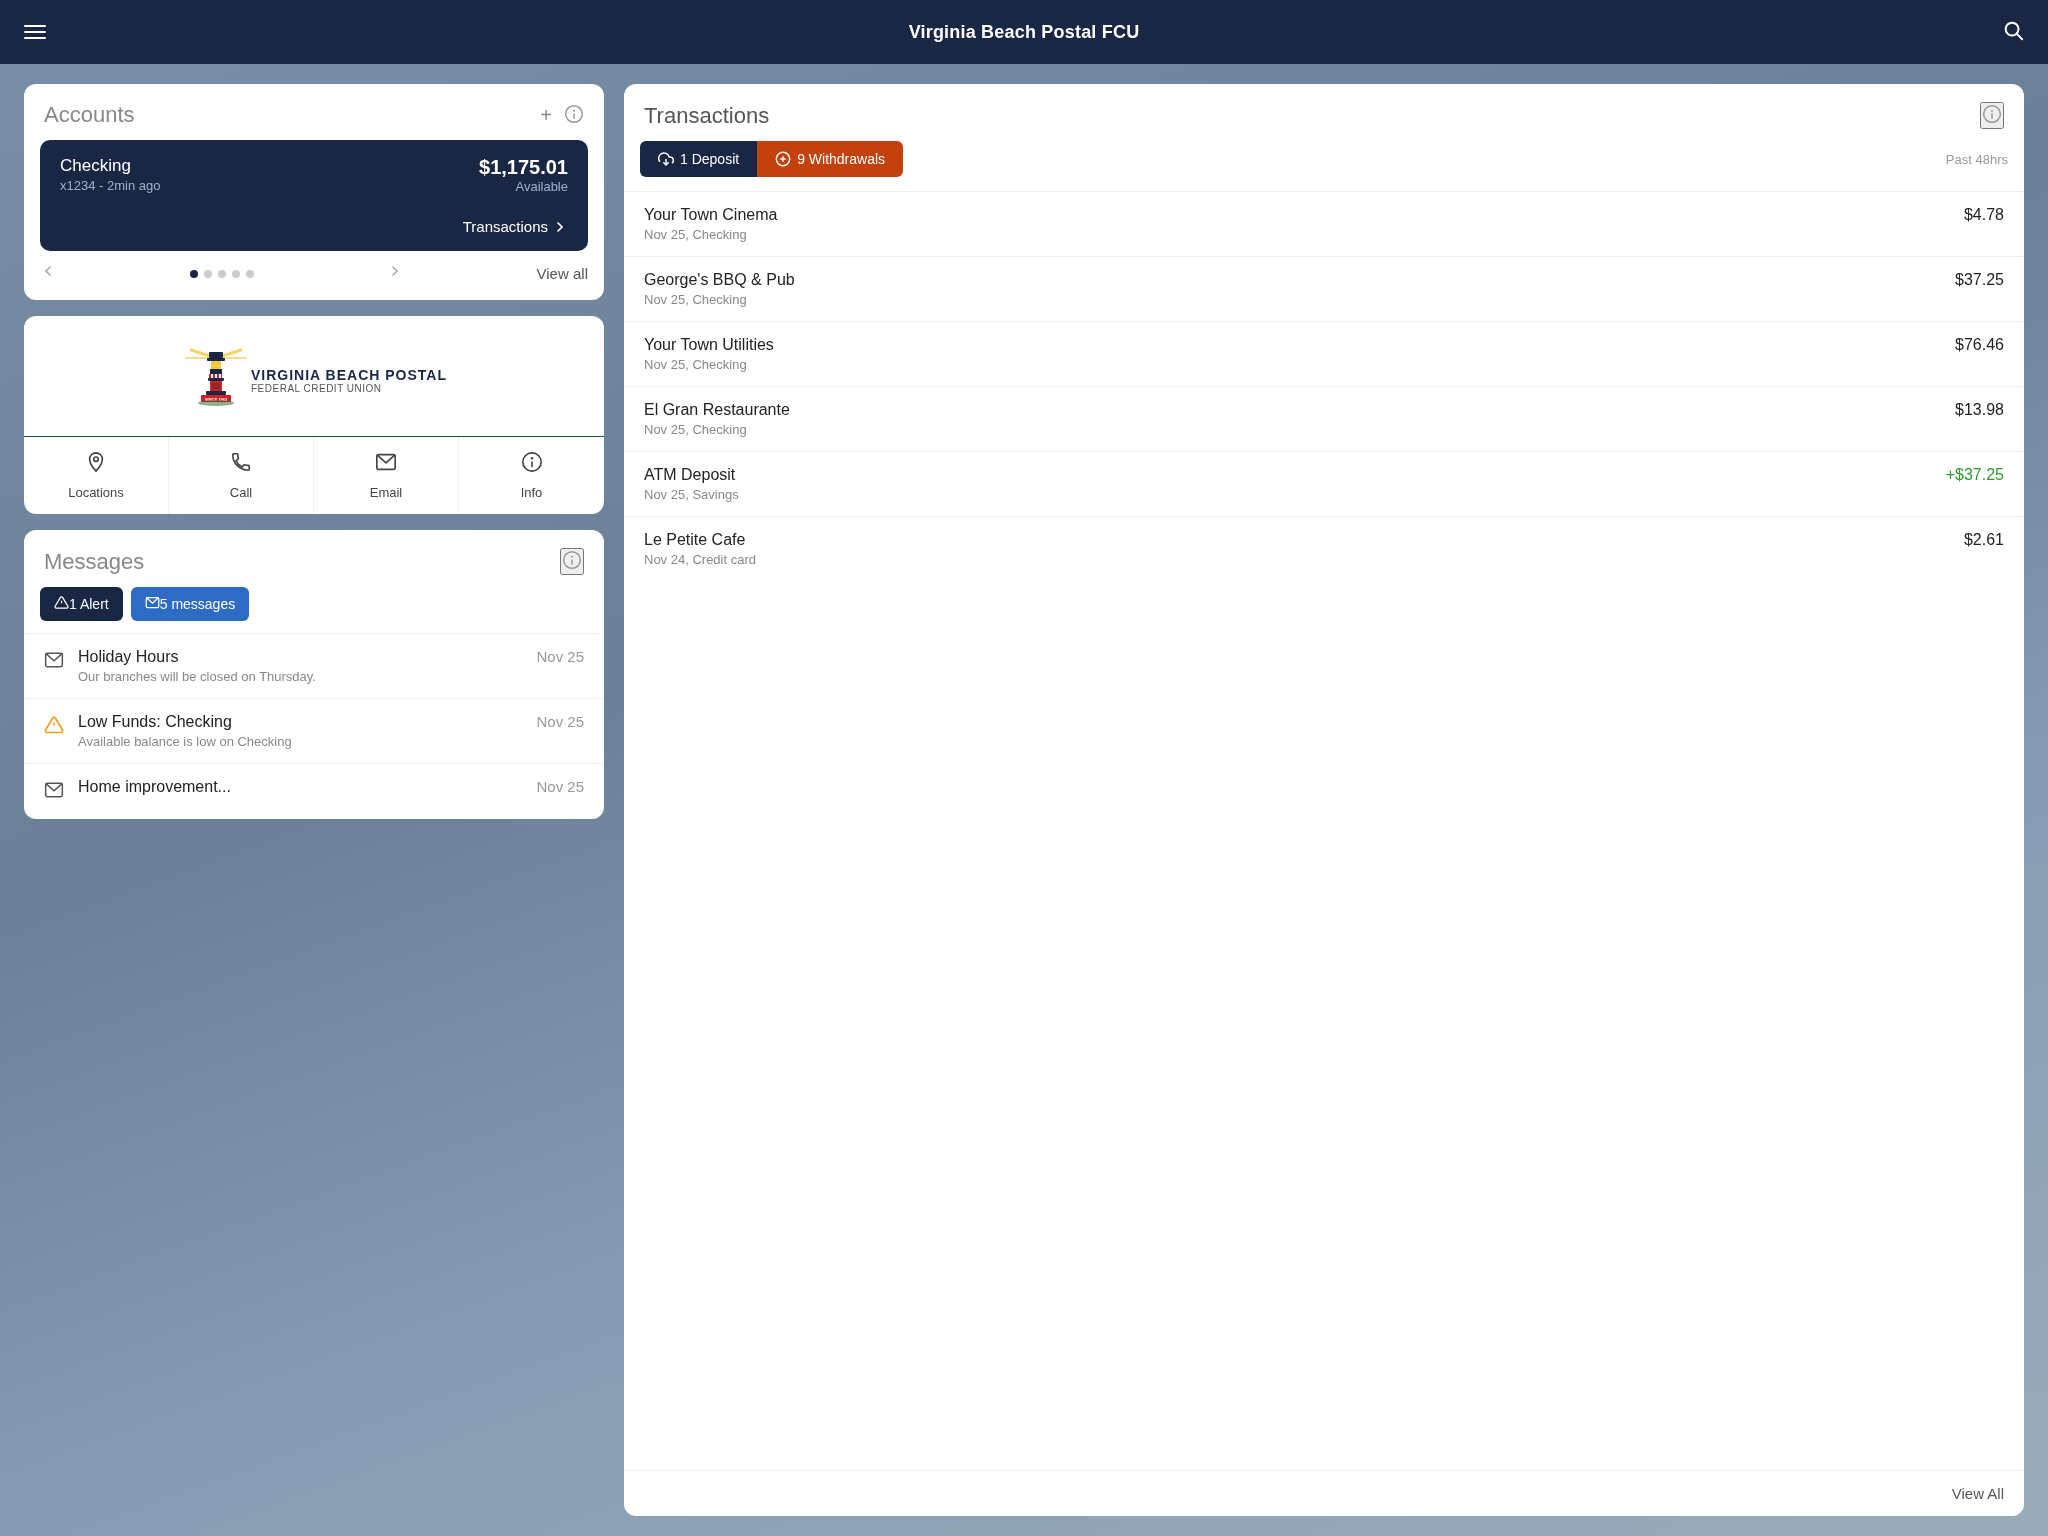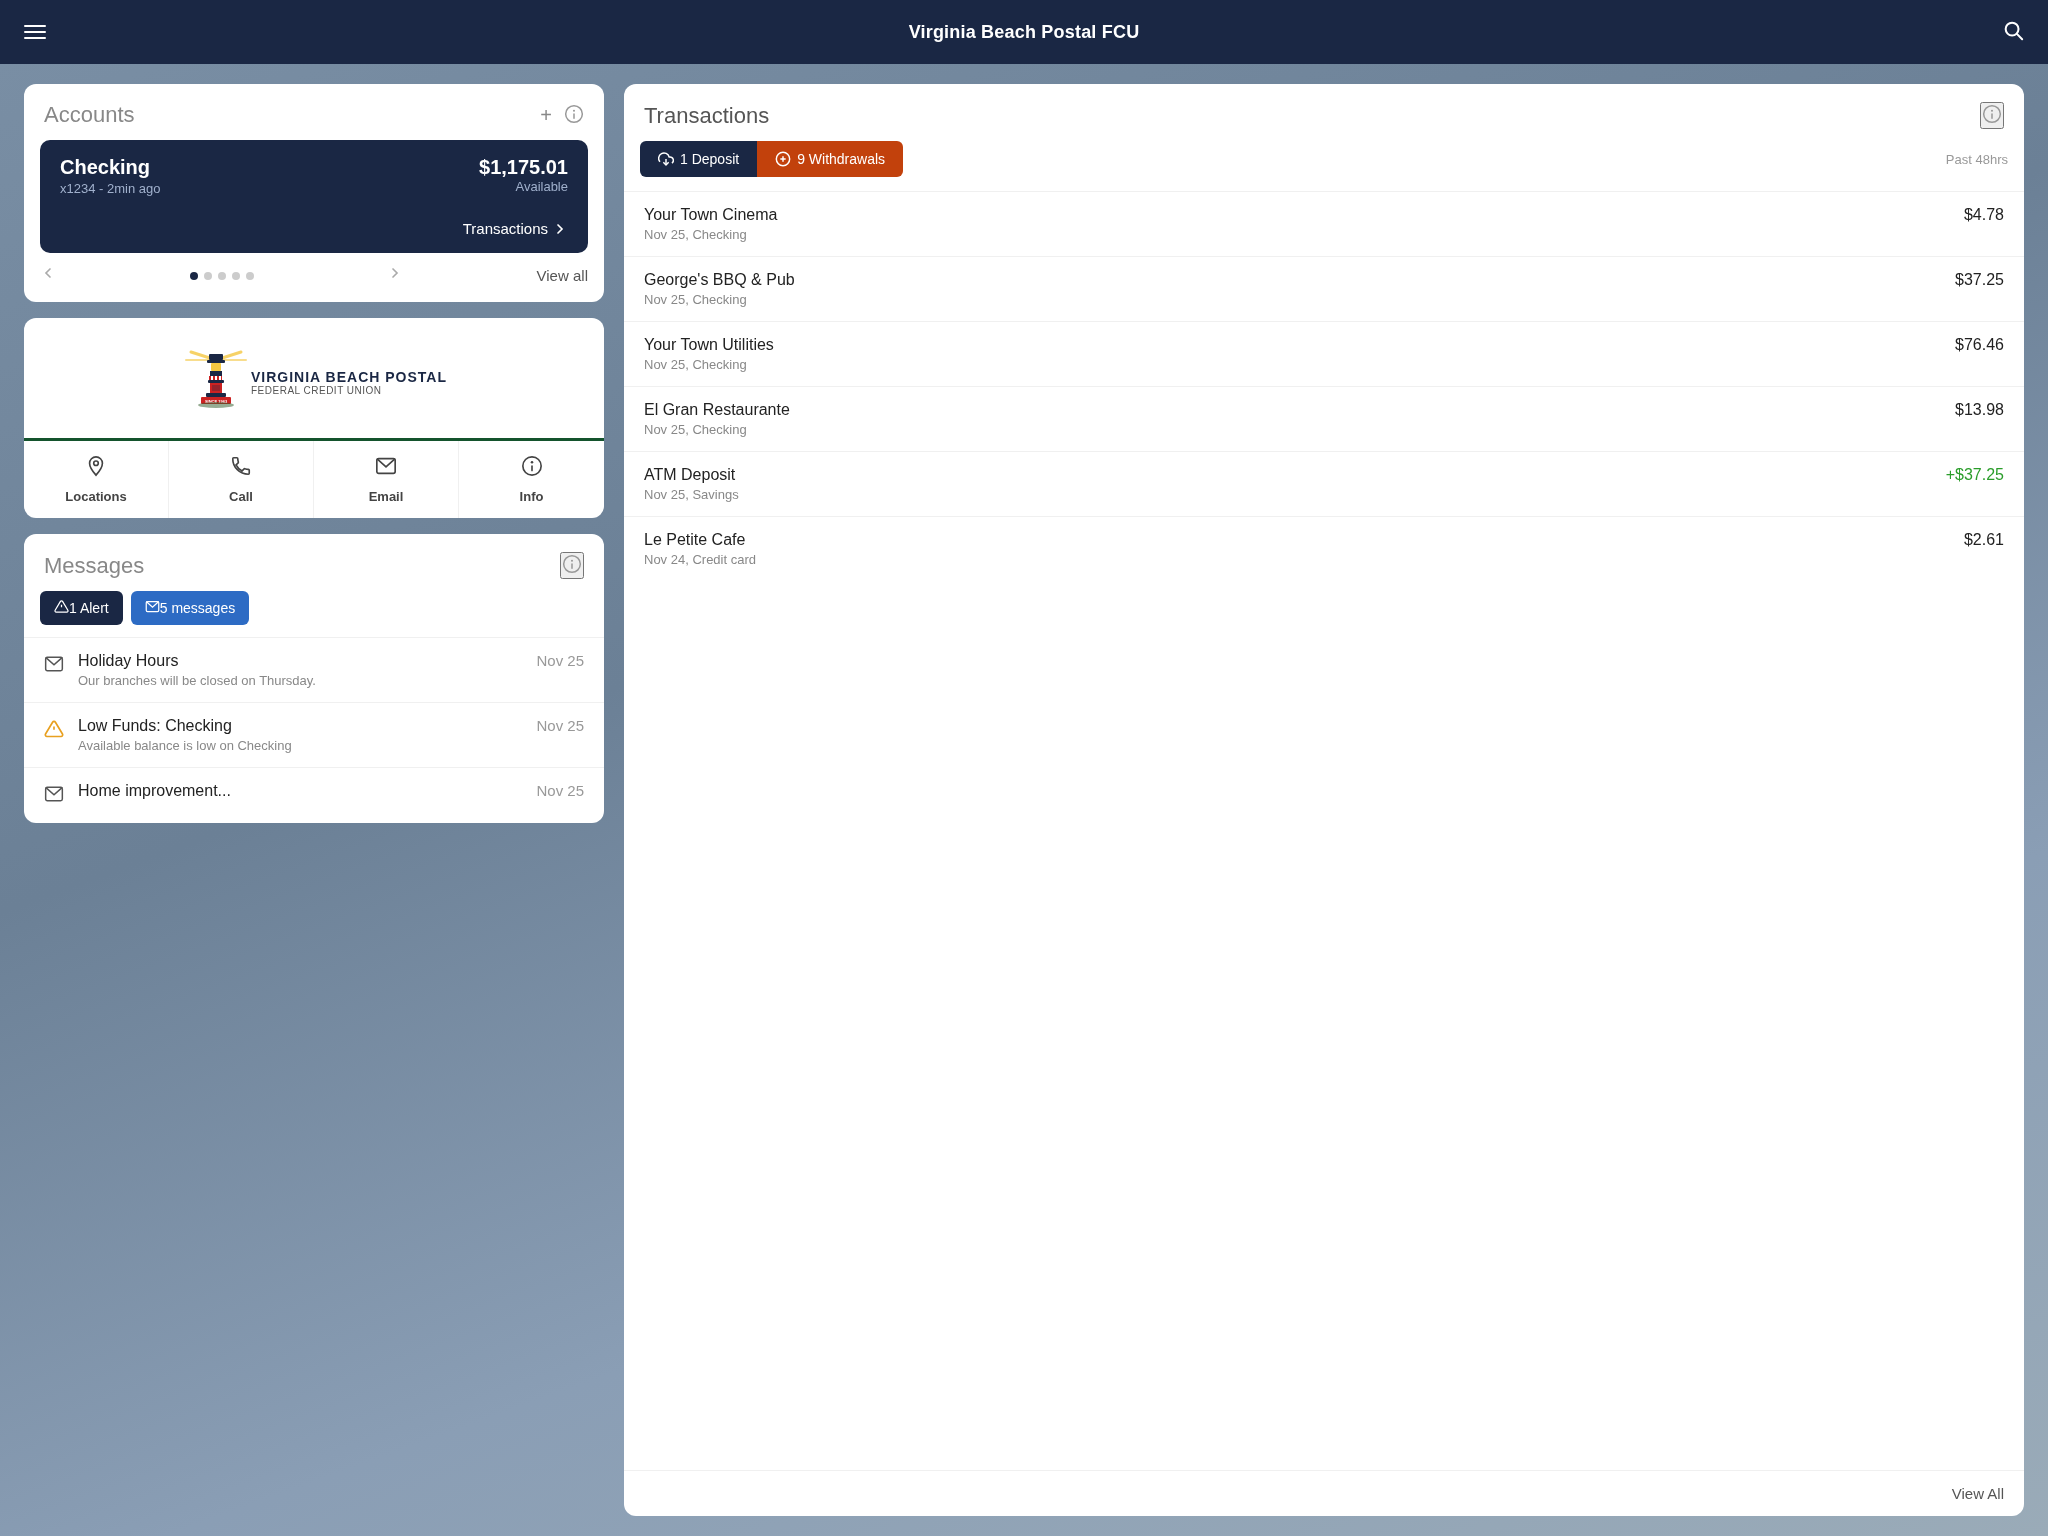--- a/index.html
+++ b/index.html
@@ -119,22 +119,22 @@
       border-radius: 10px;
       padding: 16px 20px;
       color: #fff;
     }
     .checking-top {
       display: flex;
       justify-content: space-between;
       align-items: flex-start;
     }
     .checking-name {
-      font-size: 20px;
-      font-weight: 700;
+      font-size: 17px;
+      font-weight: 400;
     }
     .checking-balance {
       font-size: 20px;
       font-weight: 600;
       text-align: right;
     }
     .checking-available {
       font-size: 13px;
       color: #a0b0cc;
       text-align: right;
@@ -221,22 +221,21 @@
     .inst-name-sub {
       font-size: 10px;
       color: #555;
       letter-spacing: 0.5px;
       text-transform: uppercase;
     }
 
     .institution-actions {
       display: grid;
       grid-template-columns: repeat(4, 1fr);
-      border-top: 3px solid #14532d;
-      font-weight: bold;
+      border-top: 1px solid #14532d;
     }
     .inst-action {
       display: flex;
       flex-direction: column;
       align-items: center;
       padding: 14px 8px;
       cursor: pointer;
       gap: 6px;
       border-right: 1px solid #f0f0f0;
     }

